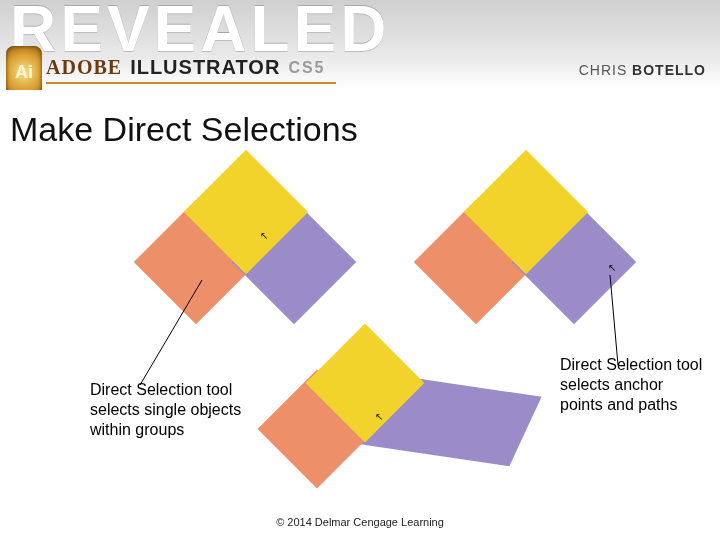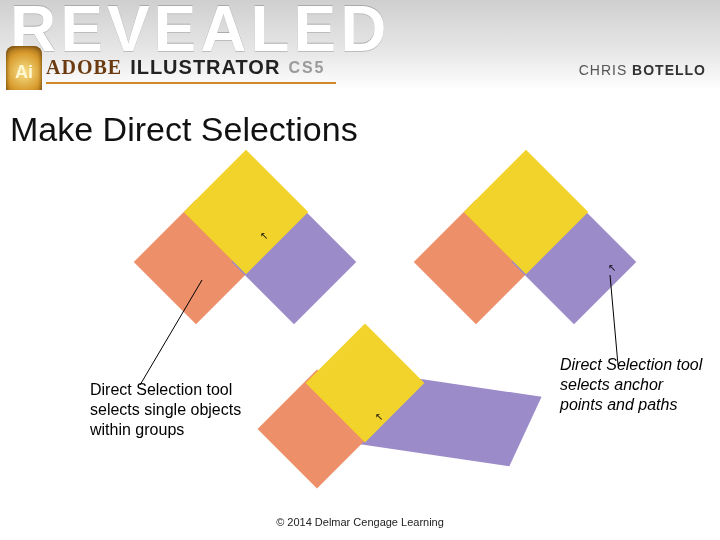--- a/index.html
+++ b/index.html
@@ -180,16 +180,16 @@
     <div class="diamond" style="left:78px; top:6px; width:84px; height:84px; background:#f2d32b;"></div>
     <div style="position:absolute; left:130px; top:76px; font-size:10px; color:#000;">↖</div>
   </div>
 
   <svg width="720" height="340" style="position:absolute; left:0; top:0; pointer-events:none;">
     <line x1="140" y1="225" x2="202" y2="120" stroke="#000" stroke-width="1"></line>
     <line x1="618" y1="205" x2="610" y2="115" stroke="#000" stroke-width="1"></line>
   </svg>
 
   <div class="callout" style="left:90px; top:200px; width:160px;margin-top:20px;">Direct Selection tool selects single objects within groups</div>
-  <div class="callout" style="left:560px; top:195px; width:150px;font-style:italic;">Direct Selection tool selects anchor points and paths</div>
+  <div class="callout" style="left:560px; top:195px; width:150px;">Direct Selection tool selects anchor points and paths</div>
 </div>
 
 <div class="footer">© 2014 Delmar Cengage Learning</div>
 
 </body></html>

